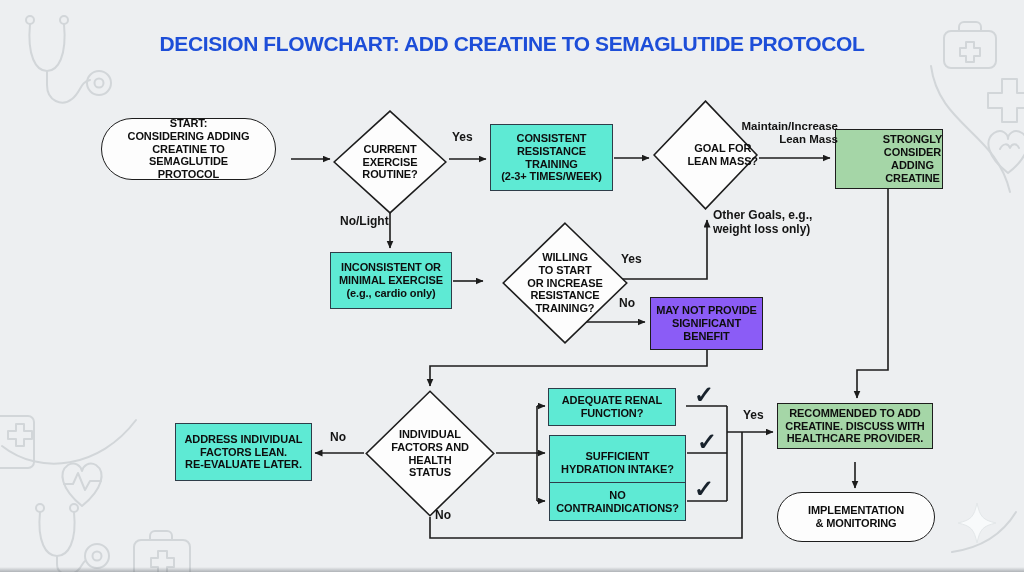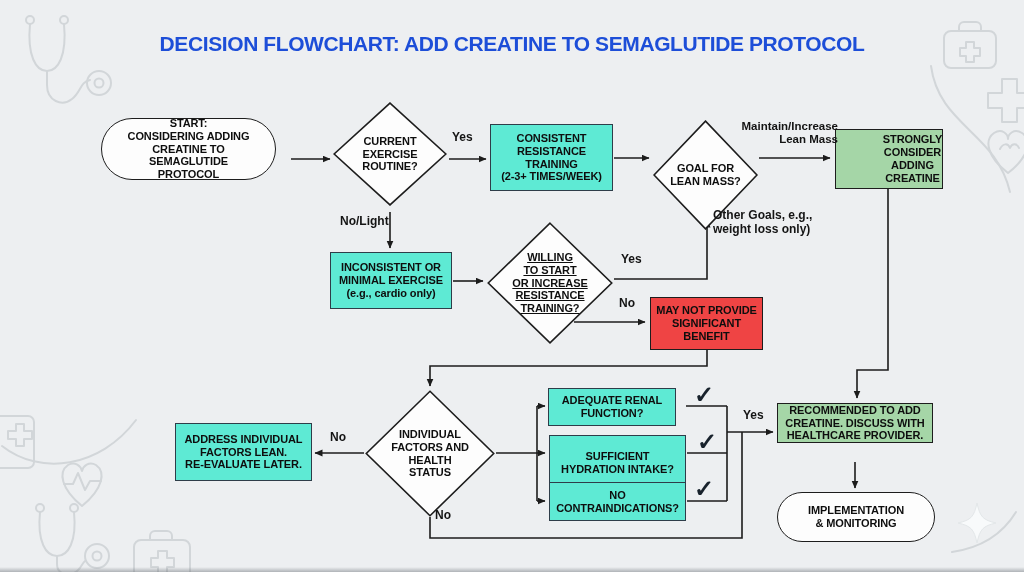--- a/index.html
+++ b/index.html
@@ -8,21 +8,21 @@
   #title{position:absolute;top:32px;left:0;width:100%;text-align:center;
          font-size:21px;font-weight:700;letter-spacing:-0.4px;color:#1d4ed8;}
   svg#layer{position:absolute;left:0;top:0;}
   .node{position:absolute;display:flex;align-items:center;justify-content:center;
         text-align:center;font-weight:700;font-size:11px;line-height:1.18;letter-spacing:-0.1px;
         box-sizing:border-box;z-index:3;}
   .node span{white-space:pre-line;position:relative;z-index:2;}
   .rect{border:1.6px solid #2e3d49;}
   .blue{background:#5eead4;}
   .green{background:#a5d6a7;border-color:#1d1d1d;}
-  .tan{background:#ef4444;border-color:#1d1d1d;}
+  .tan{background:#8b5cf6;border-color:#1d1d1d;}
   .terminator{background:#fdfdfd;border:1.6px solid #1d1d1d;border-radius:40px;}
   .diamond{border:none;}
   .diamond svg{position:absolute;left:0;top:0;width:100%;height:100%;}
   .lbl{position:absolute;font-weight:700;font-size:12px;line-height:1.15;
        white-space:pre-line;color:#141414;z-index:4;}
   .check{position:absolute;font-size:24px;font-weight:700;color:#18222c;z-index:4;}
   #bottom-shade{position:absolute;left:0;bottom:0;width:100%;height:5px;
        background:linear-gradient(to bottom,rgba(100,106,112,0),rgba(100,106,112,0.45));z-index:5;}
 </style>
 </head>
@@ -115,57 +115,57 @@
   <div id="title">DECISION FLOWCHART: ADD CREATINE TO SEMAGLUTIDE PROTOCOL</div>
 
   <div class="node terminator" style="left:101px;top:118px;width:175px;height:62px;justify-content:center;">
     <span>START:
 CONSIDERING ADDING
 CREATINE TO
 SEMAGLUTIDE
 PROTOCOL</span>
   </div>
 
-  <div class="node diamond" style="left:333px;top:102px;width:114px;height:104px;">
+  <div class="node diamond" style="left:333px;top:110px;width:114px;height:104px;">
     <svg viewBox="0 0 100 100" preserveAspectRatio="none">
       <polygon points="50,1 99,50 50,99 1,50" fill="#fdfdfd" stroke="#1d1d1d" stroke-width="1.6" vector-effect="non-scaling-stroke"></polygon>
     </svg>
     <span>CURRENT
 EXERCISE
 ROUTINE?</span>
   </div>
 
   <div class="node rect blue" style="left:490px;top:124px;width:123px;height:67px;">
     <span>CONSISTENT
 RESISTANCE
 TRAINING
 (2-3+ TIMES/WEEK)</span>
   </div>
 
-  <div class="node diamond" style="left:653px;top:120px;width:105px;height:110px;">
+  <div class="node diamond" style="left:653px;top:100px;width:105px;height:110px;justify-content:flex-end;">
     <svg viewBox="0 0 100 100" preserveAspectRatio="none">
       <polygon points="50,1 99,50 50,99 1,50" fill="#fdfdfd" stroke="#1d1d1d" stroke-width="1.6" vector-effect="non-scaling-stroke"></polygon>
     </svg>
     <span>GOAL FOR
 LEAN MASS?</span>
   </div>
 
   <div class="node rect green" style="left:835px;top:129px;width:108px;height:60px;padding-left:47px;">
     <span>STRONGLY
 CONSIDER
 ADDING CREATINE</span>
   </div>
 
   <div class="node rect blue" style="left:330px;top:252px;width:122px;height:57px;">
     <span>INCONSISTENT OR
 MINIMAL EXERCISE
 (e.g., cardio only)</span>
   </div>
 
-  <div class="node diamond" style="left:487px;top:222px;width:126px;height:122px;text-decoration:underline;">
+  <div class="node diamond" style="left:502px;top:222px;width:126px;height:122px;">
     <svg viewBox="0 0 100 100" preserveAspectRatio="none">
       <polygon points="50,1 99,50 50,99 1,50" fill="#fdfdfd" stroke="#1d1d1d" stroke-width="1.6" vector-effect="non-scaling-stroke"></polygon>
     </svg>
     <span>WILLING
 TO START
 OR INCREASE
 RESISTANCE
 TRAINING?</span>
   </div>
 
@@ -199,21 +199,21 @@
   <div class="node rect blue" style="left:549px;top:435px;width:137px;height:56px;text-align:center;">
     <span>SUFFICIENT
 HYDRATION INTAKE?</span>
   </div>
 
   <div class="node rect blue" style="left:549px;top:482px;width:137px;height:39px;">
     <span>NO
 CONTRAINDICATIONS?</span>
   </div>
 
-  <div class="node rect green" style="left:777px;top:403px;width:156px;height:40px;">
+  <div class="node rect green" style="left:777px;top:403px;width:156px;height:46px;">
     <span>RECOMMENDED TO ADD
 CREATINE. DISCUSS WITH
 HEALTHCARE PROVIDER.</span>
   </div>
 
   <div class="node terminator" style="left:777px;top:492px;width:158px;height:50px;border-radius:26px;">
     <span>IMPLEMENTATION
 &amp; MONITORING</span>
   </div>
 

